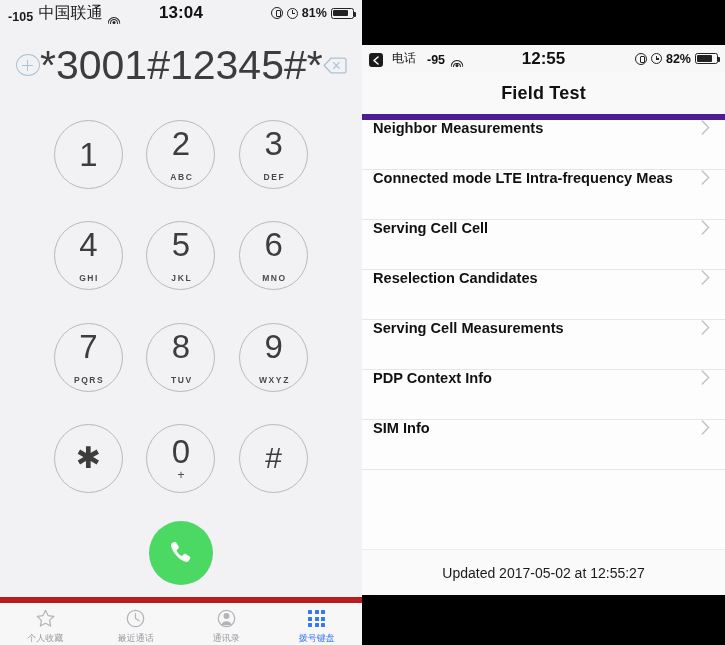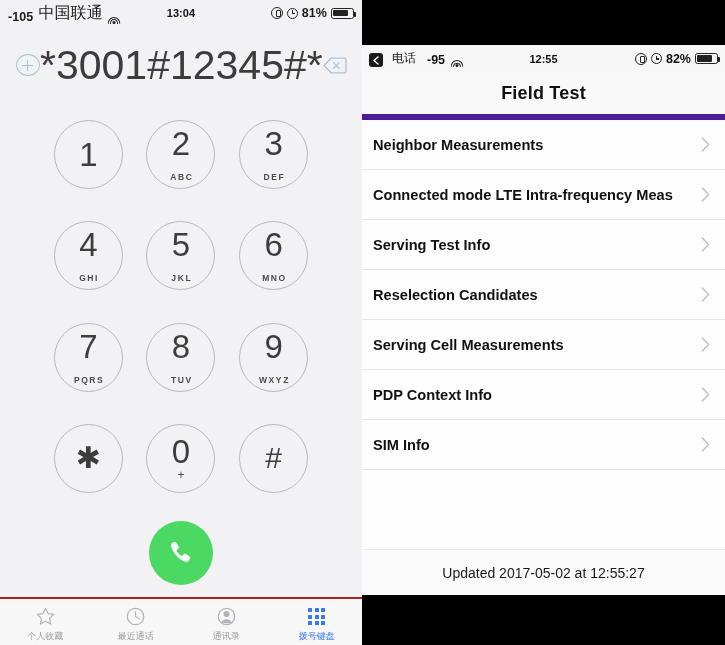--- a/index.html
+++ b/index.html
@@ -20,21 +20,21 @@
   }
   .statusbar-l {
     height:26px; flex:0 0 26px;
     display:flex; align-items:center;
     padding:0 8px;
     font-size:12.5px; font-weight:600; color:#1a1a1a;
     letter-spacing:.1px;
   }
   .sb-left { display:flex; align-items:flex-end; gap:5px; }
   .sb-center { position:absolute; left:0; right:0; text-align:center;
-               font-size:11px; font-weight:700; color:#111; pointer-events:none; }
+               font-size:17px; font-weight:700; color:#111; pointer-events:none; }
   .sb-right { margin-left:auto; display:flex; align-items:center; gap:4px; position:relative; z-index:2;}
   .rssi { font-size:12.5px; font-weight:600; }
   .carrier { font-size:16px; font-weight:500; }
   .wifi-ic { width:13px; height:10px; position:relative; display:inline-block; }
   .wifi-ic i {
     position:absolute; left:50%; bottom:0; transform:translateX(-50%);
     border:1.6px solid #222; border-bottom:none;
     border-radius:50% 50% 0 0 / 100% 100% 0 0;
   }
   .wifi-ic i:nth-child(1){ width:13px; height:7px; }
@@ -94,21 +94,21 @@
   .callrow { flex:0 0 88px; display:flex; align-items:center; justify-content:center; }
   .callbtn {
     width:64px;height:64px;border-radius:50%;
     background:#4bd964; display:flex;align-items:center;justify-content:center;
     cursor:pointer;
   }
 
   .tabbar {
     flex:0 0 48px;
     background:#f7f7f8;
-    border-top:2px solid #b91c1c;
+    border-top:6px solid #b91c1c;
     display:flex;
   }
   .tab {
     flex:1; display:flex;flex-direction:column;align-items:center;justify-content:center;
     gap:2px; cursor:pointer; padding-top:4px;
   }
   .tab .tl { font-size:9px;color:#9a9a9f; }
   .tab.active .tl { color:#3478f6; }
   .tabicon { height:22px;display:flex;align-items:center;justify-content:center; }
   .kp-grid { display:grid;grid-template-columns:repeat(3,4px);grid-template-rows:repeat(3,4px);gap:2.6px; }
@@ -137,21 +137,21 @@
   .r-label { font-size:12px;font-weight:500;margin-right:6px; }
 
   .navtitle {
     flex:0 0 48px; background:#f9f9f9;
     display:flex;align-items:center;justify-content:center;
     border-bottom:6px solid #4c1d95;
     font-size:18px;font-weight:700;color:#111;letter-spacing:.2px;
   }
   .list { flex:1; background:#fdfdfd; overflow:hidden; }
   .row {
-    height:50px; display:flex;align-items:center;
+    height:50px; display:flex;align-items:flex-start;
     padding:0 12px 0 11px;
     border-bottom:1px solid #e6e6e8;
     cursor:pointer; background:#fdfdfd;
   }
   .row .rl {
     flex:1; font-size:14.6px;font-weight:700;color:#111;
     white-space:nowrap; overflow:hidden;
   }
   .chev { flex:0 0 12px; color:#bdbdc2; }
   .chev svg { display:block; }
@@ -350,21 +350,21 @@
           </div>
           <div class="row">
             <div class="rl">Connected mode LTE Intra-frequency Meas</div>
             <div class="chev">
               <svg width="9" height="15" viewBox="0 0 9 15">
                 <path d="M1.3 1L7.6 7.5 1.3 14" stroke="#c2c2c7" stroke-width="1.5" fill="none" stroke-linecap="round" stroke-linejoin="round"></path>
               </svg>
             </div>
           </div>
           <div class="row">
-            <div class="rl">Serving Test Info</div>
+            <div class="rl">Serving Cell Cell</div>
             <div class="chev">
               <svg width="9" height="15" viewBox="0 0 9 15">
                 <path d="M1.3 1L7.6 7.5 1.3 14" stroke="#c2c2c7" stroke-width="1.5" fill="none" stroke-linecap="round" stroke-linejoin="round"></path>
               </svg>
             </div>
           </div>
           <div class="row">
             <div class="rl">Reselection Candidates</div>
             <div class="chev">
               <svg width="9" height="15" viewBox="0 0 9 15">

